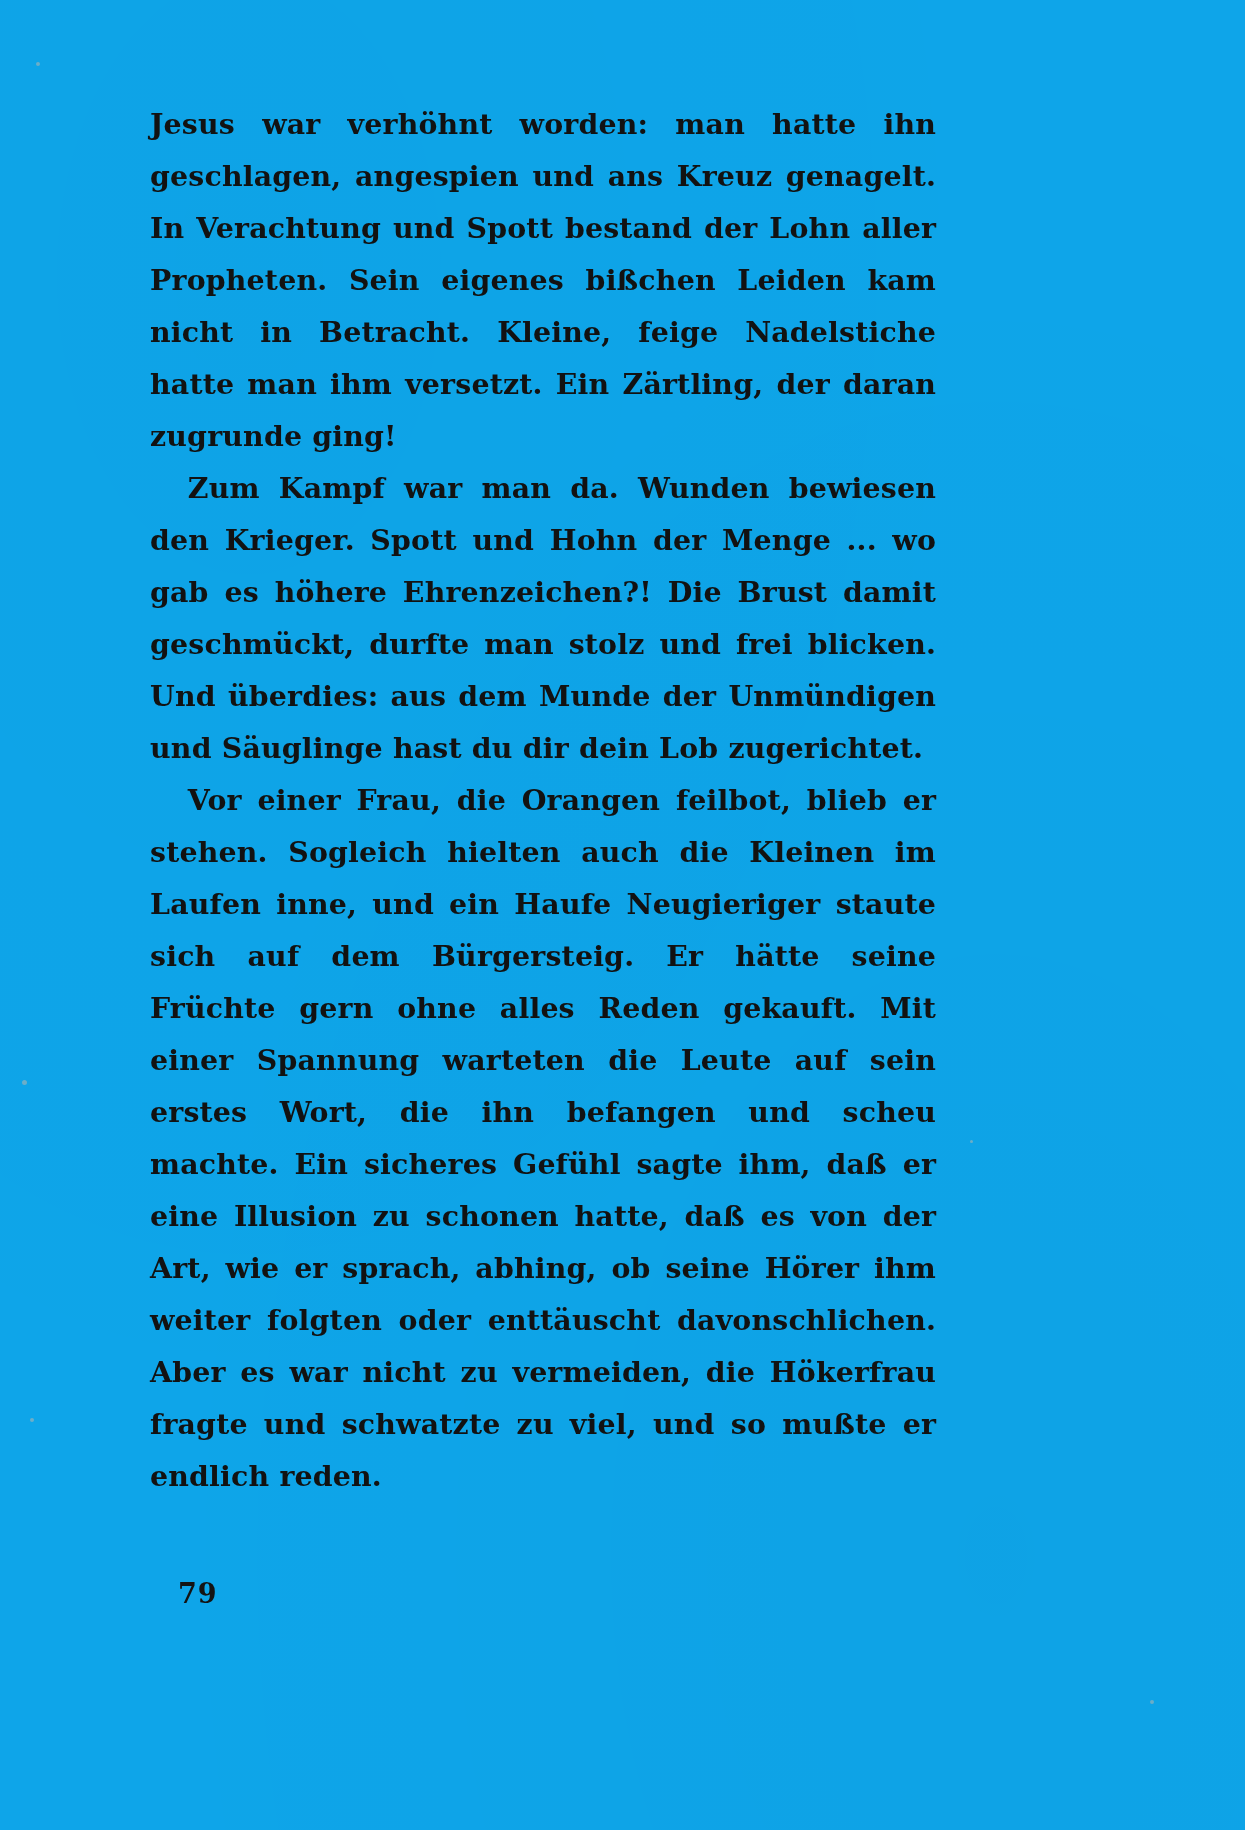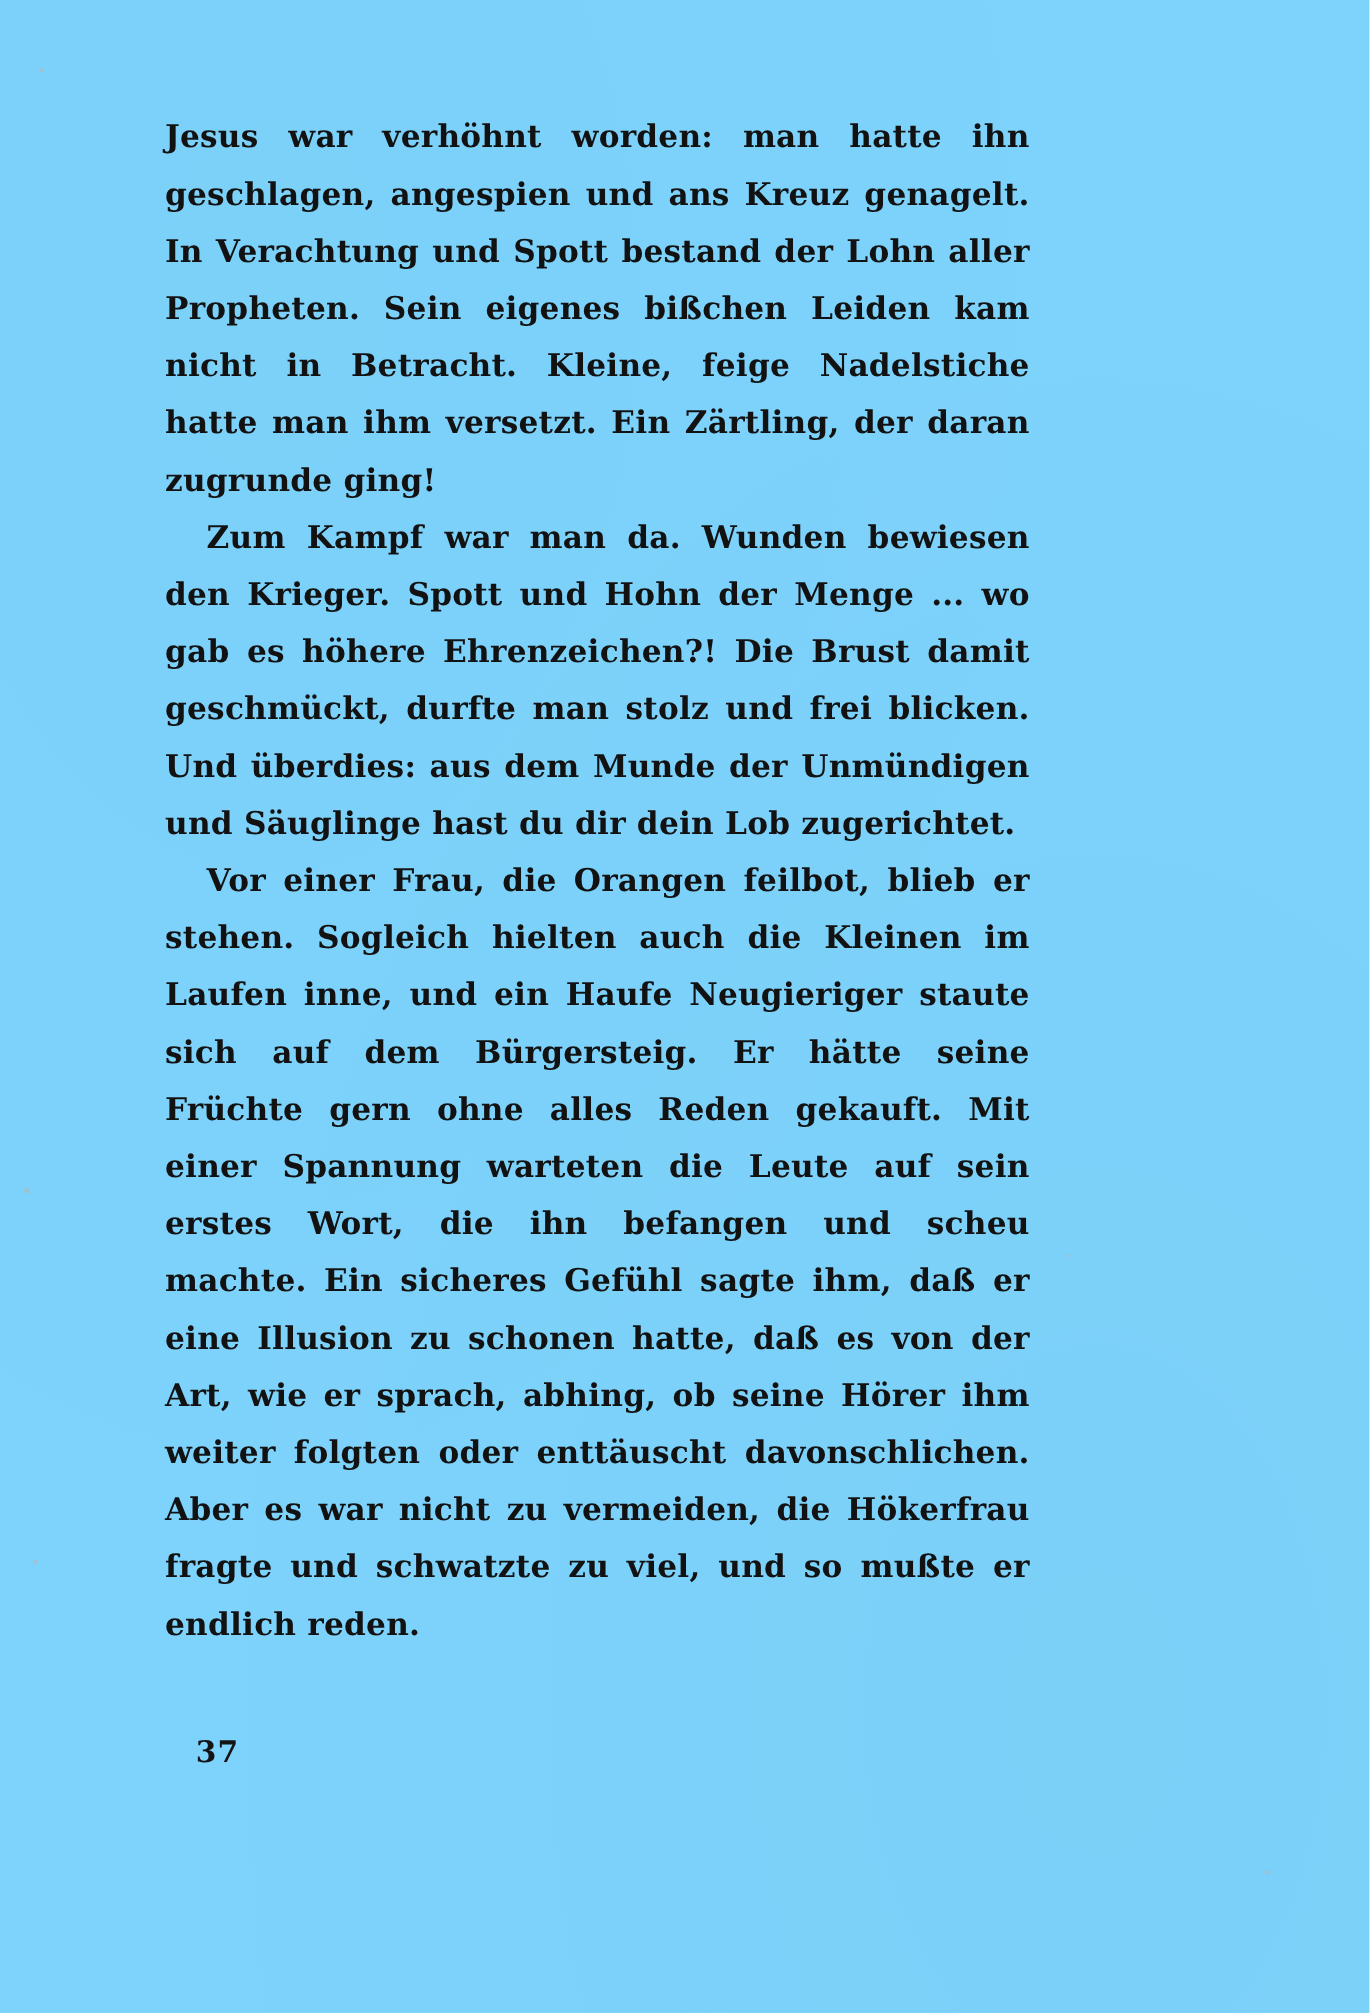--- a/index.html
+++ b/index.html
@@ -4,21 +4,21 @@
 <style>
   html, body {
     margin: 0;
     padding: 0;
     background: #ffffff;
   }
   .page {
     position: relative;
     width: 1245px;
     height: 1830px;
-    background: #7dd3fc;
+    background: #0ea5e9;
     overflow: hidden;
   }
   
   .page::before {
     content: "";
     position: absolute;
     inset: 0;
     background:
       radial-gradient(ellipse at 20% 15%, rgba(0,0,0,0.012), rgba(0,0,0,0) 60%),
       radial-gradient(ellipse at 80% 85%, rgba(0,0,0,0.015), rgba(0,0,0,0) 65%);
@@ -78,15 +78,15 @@
   <span class="speck" style="left:30px;  top:1418px;width:4px; height:4px;"></span>
   <span class="speck" style="left:1150px;top:1700px;width:4px; height:4px;"></span>
   <span class="speck" style="left:970px; top:1140px;width:3px; height:3px;"></span>
 
   <div class="text-block">
     <p class="para">Jesus war verhöhnt worden: man hatte ihn geschlagen, angespien und ans Kreuz genagelt. In Verachtung und Spott bestand der Lohn aller Propheten. Sein eigenes bißchen Leiden kam nicht in Betracht. Kleine, feige Nadelstiche hatte man ihm versetzt. Ein Zärtling, der daran zugrunde ging!</p>
     <p class="para indent">Zum Kampf war man da. Wunden bewiesen den Krieger. Spott und Hohn der Menge ... wo gab es höhere Ehrenzeichen?! Die Brust damit geschmückt, durfte man stolz und frei blicken. Und überdies: aus dem Munde der Unmündigen und Säuglinge hast du dir dein Lob zugerichtet.</p>
     <p class="para indent">Vor einer Frau, die Orangen feilbot, blieb er stehen. Sogleich hielten auch die Kleinen im Laufen inne, und ein Haufe Neugieriger staute sich auf dem Bürgersteig. Er hätte seine Früchte gern ohne alles Reden gekauft. Mit einer Spannung warteten die Leute auf sein erstes Wort, die ihn befangen und scheu machte. Ein sicheres Gefühl sagte ihm, daß er eine Illusion zu schonen hatte, daß es von der Art, wie er sprach, abhing, ob seine Hörer ihm weiter folgten oder enttäuscht davonschlichen. Aber es war nicht zu vermeiden, die Hökerfrau fragte und schwatzte zu viel, und so mußte er endlich reden.</p>
   </div>
 
-  <div class="page-number">37</div>
+  <div class="page-number">79</div>
 
 </div>
 
 </body></html>

